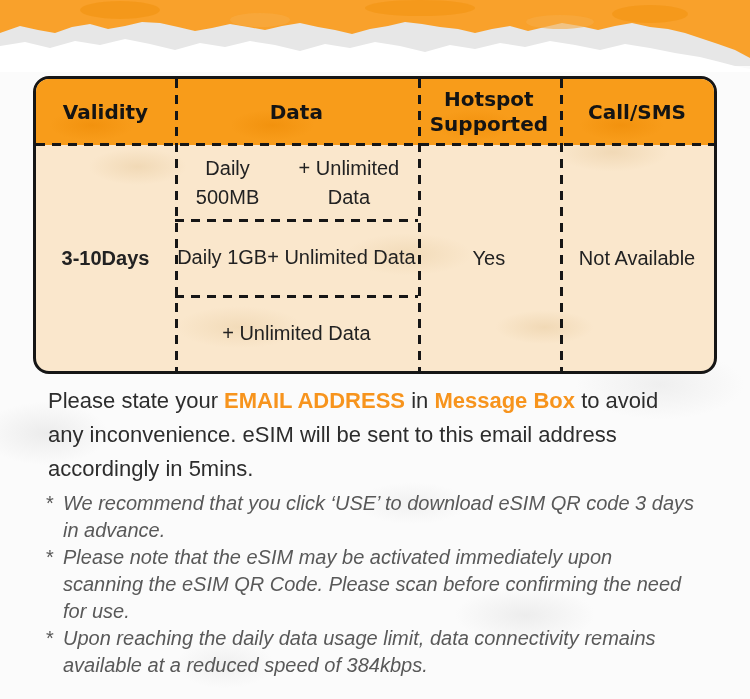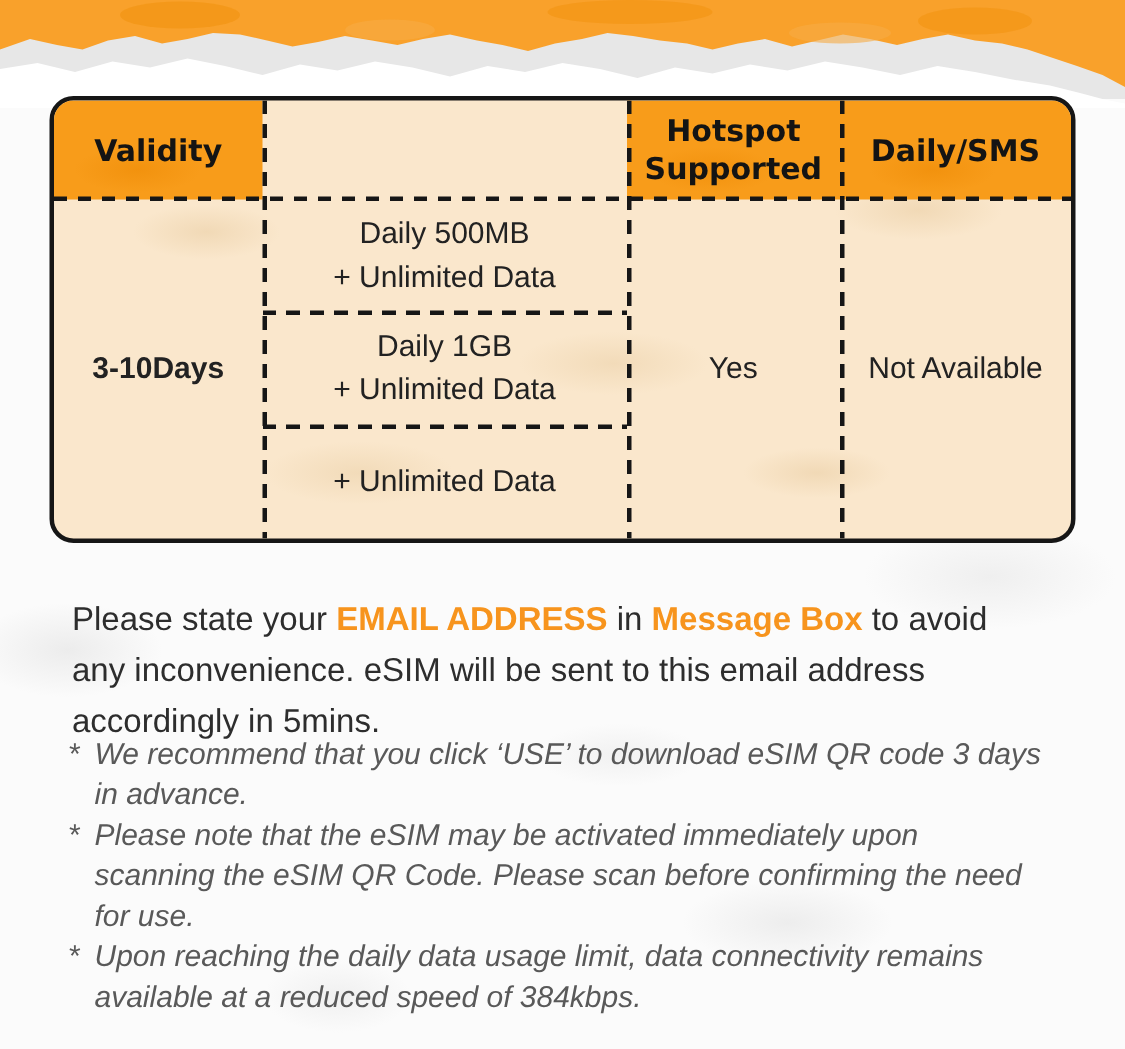--- a/index.html
+++ b/index.html
@@ -16,21 +16,21 @@
       radial-gradient(ellipse 70px 35px at 30% 95%, #f0f0f0 0%, transparent 70%),
       radial-gradient(ellipse 80px 30px at 55% 72%, #f1f1f1 0%, transparent 70%);
   }
 
   
   .banner { position: absolute; top: 0; left: 0; width: 750px; height: 72px; }
 
   
   .price-table {
     position: absolute;
-    left: 33px; top: 64px;
+    left: 33px; top: 76px;
     width: 684px; height: 298px;
     border: 3px solid #161616;
     border-radius: 16px;
     overflow: hidden;
     background-color: #fae7cc;
     background-image:
       radial-gradient(ellipse 70px 26px at 15% 30%, #f1d9b6 0%, transparent 70%),
       radial-gradient(ellipse 90px 30px at 55% 60%, #f2dbb9 0%, transparent 70%),
       radial-gradient(ellipse 80px 28px at 85% 25%, #f1d9b6 0%, transparent 70%),
       radial-gradient(ellipse 90px 30px at 30% 85%, #f2dbb9 0%, transparent 70%),
@@ -48,21 +48,21 @@
     background-color: #f89c1a;
     background-image: radial-gradient(ellipse 60px 22px at 40% 70%, #f2920e 0%, transparent 70%);
     display: flex; align-items: center; justify-content: center;
     text-align: center;
     font-family: "DejaVu Sans", sans-serif;
     font-weight: bold; font-size: 20px; line-height: 1.25;
     color: #141414;
     padding: 0 4px;
   }
   .cell {
-    display: flex; flex-direction: column;
+    display: flex; flex-direction: row;
     align-items: center; justify-content: center;
     text-align: center;
     font-size: 20px; font-weight: 500; color: #222;
     line-height: 1.45;
   }
   .cell-validity { grid-column: 1; grid-row: 2 / 5; font-weight: bold; }
   .cell-hotspot  { grid-column: 3; grid-row: 2 / 5; }
   .cell-callsms  { grid-column: 4; grid-row: 2 / 5; }
   .cell-plan     { grid-column: 2; }
 
@@ -75,21 +75,21 @@
   .hline {
     position: absolute; z-index: 2; height: 3px;
     background: repeating-linear-gradient(to right, #161616 0 9px, transparent 9px 16px);
   }
   .h-header { top: 64px; left: 0; right: 0; }
   .h-sub1 { top: 140px; left: 20.5%; width: 35.8%; }
   .h-sub2 { top: 216px; left: 20.5%; width: 35.8%; }
 
   
   .notice {
-    position: absolute; left: 48px; top: 396px; width: 648px;
+    position: absolute; left: 48px; top: 384px; width: 648px;
     font-size: 22px; line-height: 34px; font-weight: 500;
     color: #2d2d2d;
   }
   .notice .hl { color: #f7941d; font-weight: bold; }
 
   
   .notes { position: absolute; left: 46px; top: 490px; width: 650px; }
   .note { display: flex; font-size: 20px; line-height: 27px; color: #595959; }
   .note .star { width: 17px; flex: 0 0 17px; }
   .note .note-text { flex: 1; font-style: italic; }
@@ -115,22 +115,23 @@
     <ellipse cx="420" cy="8" rx="55" ry="8" fill="#f1920c" opacity="0.5"></ellipse>
     <ellipse cx="650" cy="14" rx="38" ry="9" fill="#f1920c" opacity="0.5"></ellipse>
     <ellipse cx="260" cy="20" rx="30" ry="7" fill="#f7ab45" opacity="0.6"></ellipse>
     <ellipse cx="560" cy="22" rx="34" ry="7" fill="#f7ab45" opacity="0.6"></ellipse>
   </svg>
 </div>
 
 <div class="price-table">
   <div class="grid">
     <div class="th" style="grid-column:1">Validity</div>
+    <div class="th" style="grid-column:2">Data</div>
     <div class="th" style="grid-column:3">Hotspot Supported</div>
-    <div class="th" style="grid-column:4">Daily/SMS</div>
+    <div class="th" style="grid-column:4">Call/SMS</div>
 
     <div class="cell cell-validity">3-10Days</div>
 
     <div class="cell cell-plan" style="grid-row:2">
       <div>Daily 500MB</div>
       <div>+ Unlimited Data</div>
     </div>
     <div class="cell cell-plan" style="grid-row:3">
       <div>Daily 1GB</div>
       <div>+ Unlimited Data</div>

